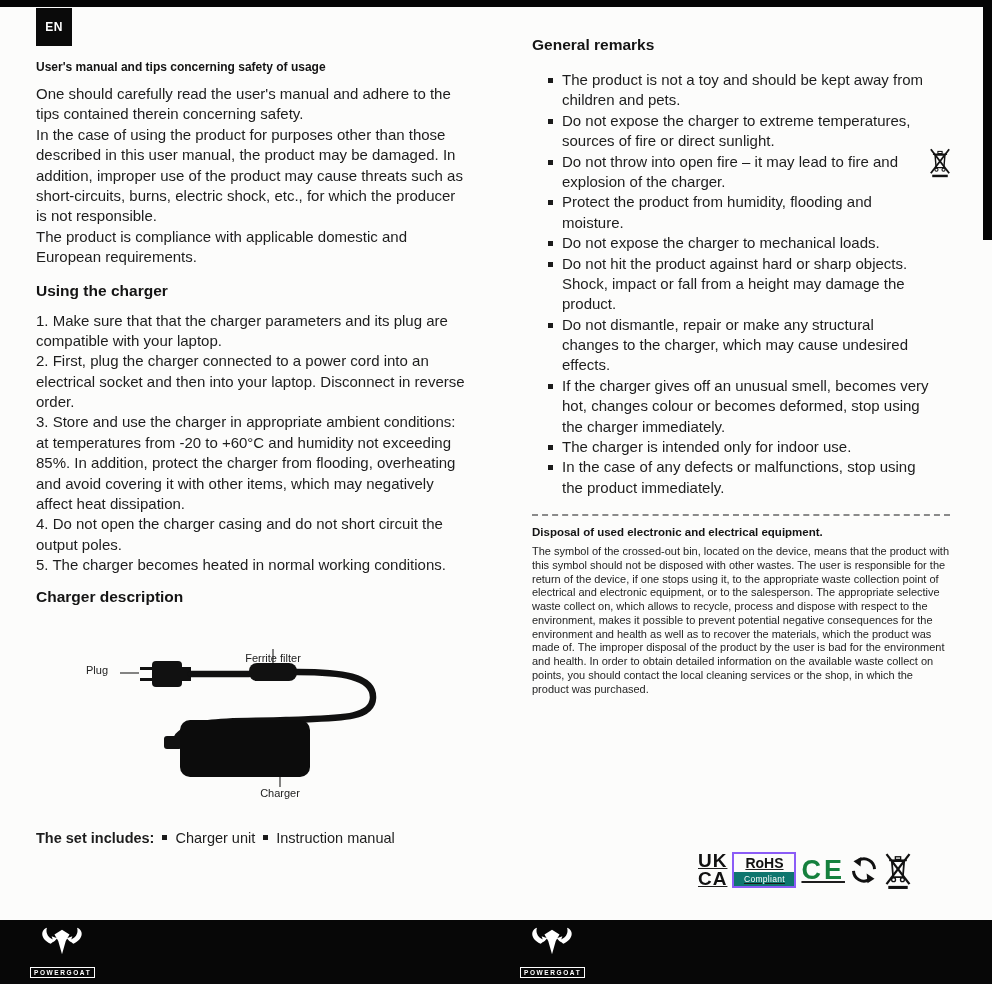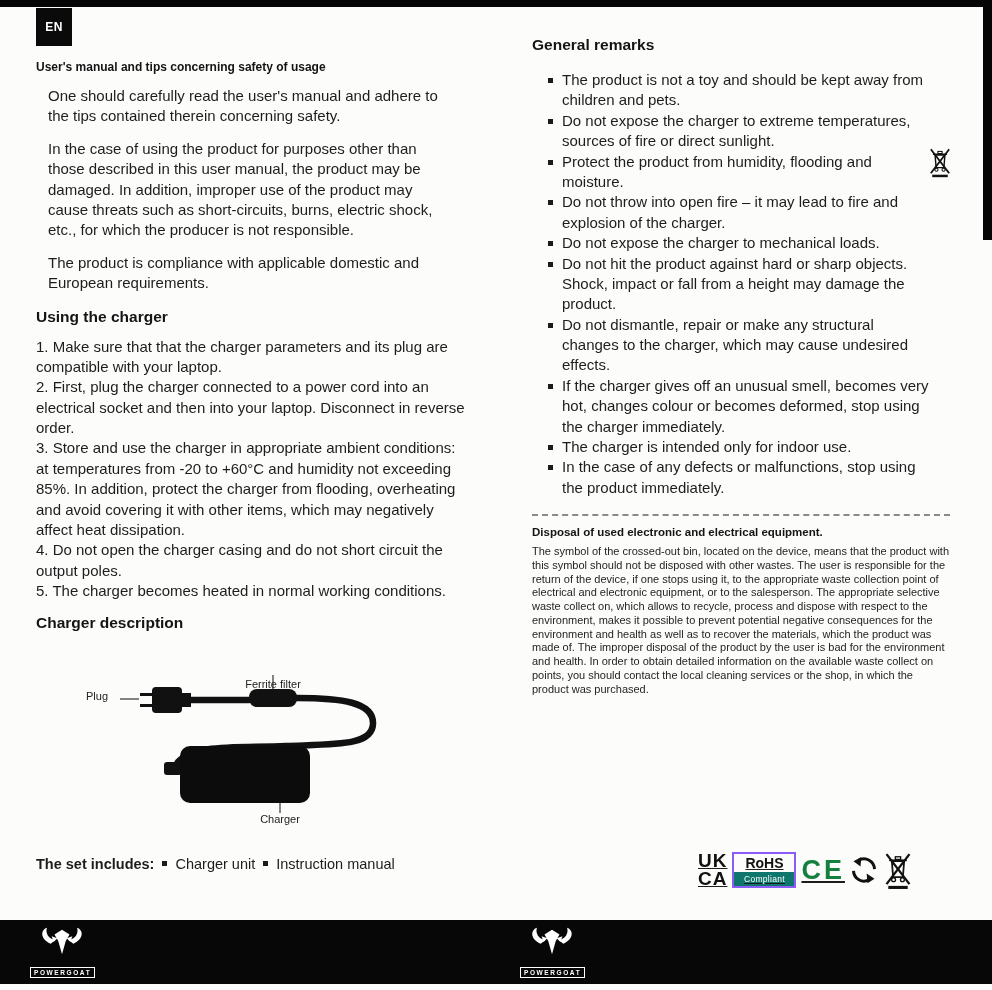--- a/index.html
+++ b/index.html
@@ -8,21 +8,21 @@
   .edge-top{position:absolute;top:0;left:0;width:100%;height:7px;background:#050505;}
   .edge-right{position:absolute;top:0;right:0;width:9px;height:240px;background:#050505;}
   .lang-badge{position:absolute;left:36px;top:8px;width:36px;height:38px;background:#0a0a0a;
         color:#fff;font-weight:bold;font-size:12px;display:flex;align-items:center;justify-content:center;
         letter-spacing:0.5px;}
   .col-left{position:absolute;left:36px;top:60px;width:432px;}
   .col-right{position:absolute;left:532px;top:36px;width:424px;}
   .h-main{font-size:12px;font-weight:bold;margin:0 0 10px 0;color:#141414;}
   .h-sub{font-size:15.5px;font-weight:bold;margin:0 0 11px 0;color:#141414;}
   .para{font-size:15px;line-height:1.36;margin:0 0 14px 0;}
-  .para .pline{margin:12px;}
+  .para .pline{margin:0;}
   .steps{margin-bottom:12px;margin-top:8px;}
   .step{margin:0;}
   .diagram{position:relative;width:432px;height:205px;margin:6px 0 4px 0;}
   .diagram svg{position:absolute;left:0;top:0;}
   .dlabel{position:absolute;font-size:11px;color:#222;}
   .dlabel.ferrite{left:172px;top:35px;width:130px;text-align:center;}
   .dlabel.plug{left:50px;top:47px;}
   .dlabel.charger{left:209px;top:170px;width:70px;text-align:center;}
   .set-line{display:flex;align-items:center;gap:8px;font-size:14.5px;margin-top:8px;}
   .set-label{font-weight:bold;}
@@ -124,25 +124,25 @@
       <div class="remark">
           <span class="sq"></span>
           <span class="remark-text">The product is not a toy and should be kept away from children and pets.</span>
         </div>
       <div class="remark">
           <span class="sq"></span>
           <span class="remark-text">Do not expose the charger to extreme temperatures, sources of fire or direct sunlight.</span>
         </div>
       <div class="remark">
           <span class="sq"></span>
+          <span class="remark-text">Do not throw into open fire – it may lead to fire and explosion of the charger.</span>
+        </div>
+      <div class="remark">
+          <span class="sq"></span>
           <span class="remark-text">Protect the product from humidity, flooding and moisture.</span>
-        </div>
-      <div class="remark">
-          <span class="sq"></span>
-          <span class="remark-text">Do not throw into open fire – it may lead to fire and explosion of the charger.</span>
         </div>
       <div class="remark">
           <span class="sq"></span>
           <span class="remark-text">Do not expose the charger to mechanical loads.</span>
         </div>
       <div class="remark">
           <span class="sq"></span>
           <span class="remark-text">Do not hit the product against hard or sharp objects. Shock, impact or fall from a height may damage the product.</span>
         </div>
       <div class="remark">

